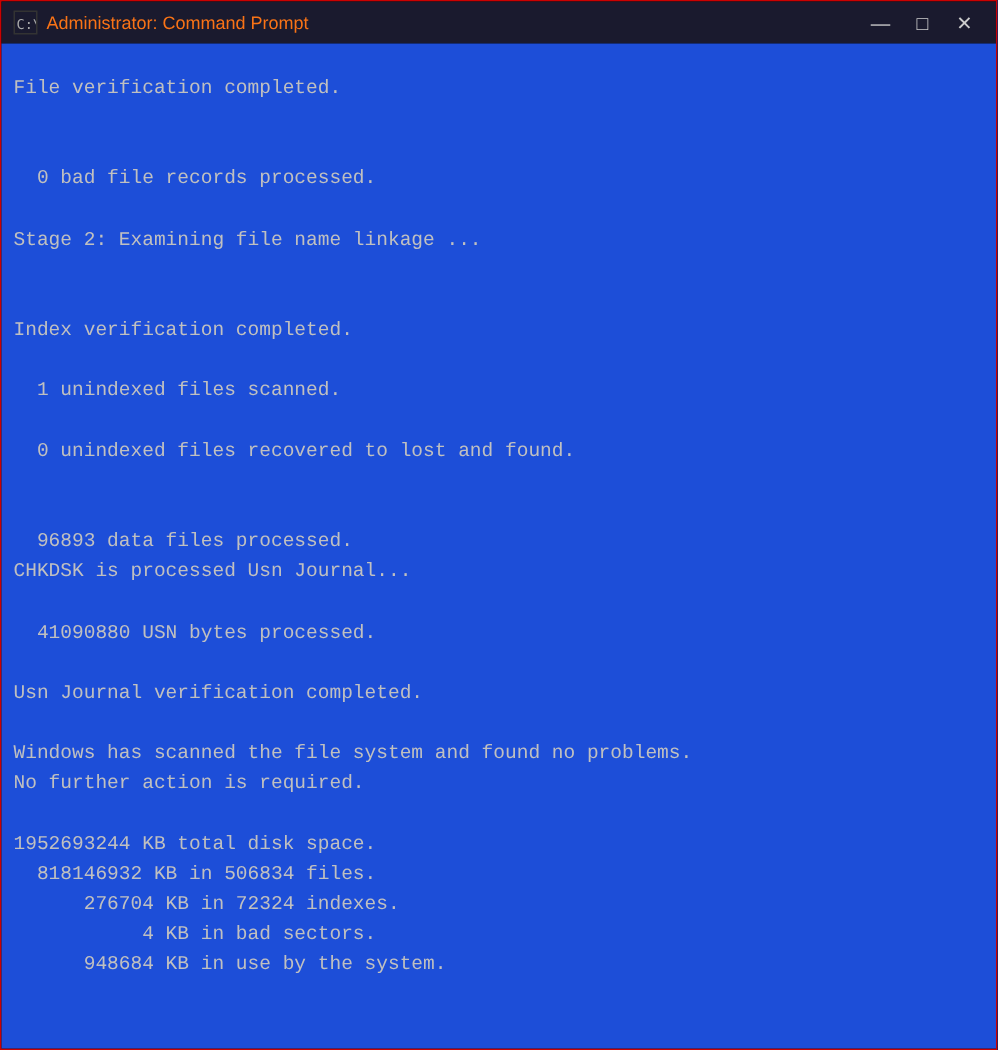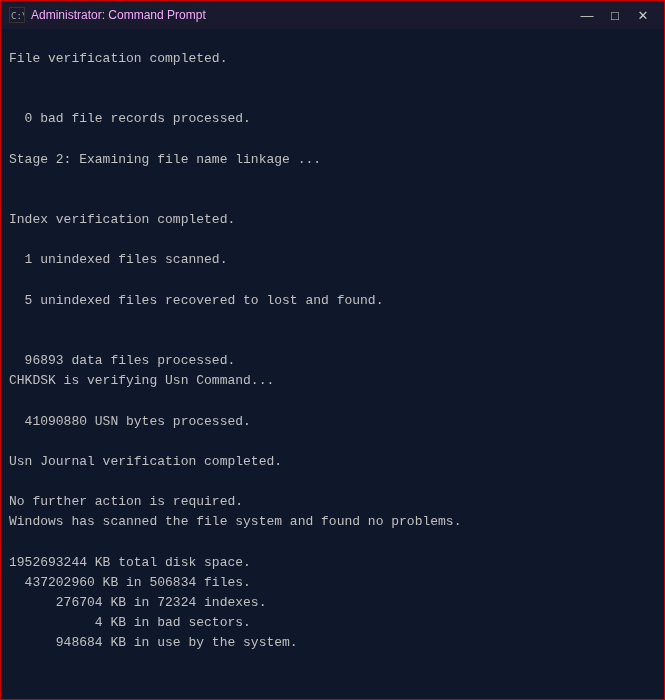--- a/index.html
+++ b/index.html
@@ -46,21 +46,21 @@
       height: 16px;
       background: #333;
       display: flex;
       align-items: center;
       justify-content: center;
       font-size: 10px;
       color: #aaa;
     }
 
     .title-bar-text {
-      color: #f0abfc;
+      color: #f97316;
       font-size: 12px;
       font-family: 'Segoe UI', sans-serif;
     }
 
     .title-bar-controls {
       display: flex;
       gap: 2px;
     }
 
     .title-btn {
@@ -69,21 +69,21 @@
       display: flex;
       align-items: center;
       justify-content: center;
       color: #ccc;
       font-size: 13px;
       cursor: pointer;
       font-family: 'Segoe UI', sans-serif;
     }
 
     .console-body {
-      background: #0f172a;
+      background: #1d4ed8;
       flex: 1;
       padding: 20px 8px;
       color: #c0c0c0;
       overflow: hidden;
     }
 
     .console-line {
       white-space: pre;
       line-height: 1.55;
       color: #c0c0c0;
@@ -115,32 +115,32 @@
       <div class="console-line">&nbsp;</div>
       <div class="console-line">  0 bad file records processed.</div>
       <div class="console-line">&nbsp;</div>
       <div class="console-line">Stage 2: Examining file name linkage ...</div>
       <div class="console-line">&nbsp;</div>
       <div class="console-line">&nbsp;</div>
       <div class="console-line">Index verification completed.</div>
       <div class="console-line">&nbsp;</div>
       <div class="console-line">  1 unindexed files scanned.</div>
       <div class="console-line">&nbsp;</div>
-      <div class="console-line">  5 unindexed files recovered to lost and found.</div>
+      <div class="console-line">  0 unindexed files recovered to lost and found.</div>
       <div class="console-line">&nbsp;</div>
       <div class="console-line">&nbsp;</div>
       <div class="console-line">  96893 data files processed.</div>
-      <div class="console-line">CHKDSK is verifying Usn Command...</div>
+      <div class="console-line">CHKDSK is processed Usn Journal...</div>
       <div class="console-line">&nbsp;</div>
       <div class="console-line">  41090880 USN bytes processed.</div>
       <div class="console-line">&nbsp;</div>
       <div class="console-line">Usn Journal verification completed.</div>
       <div class="console-line">&nbsp;</div>
+      <div class="console-line">Windows has scanned the file system and found no problems.</div>
       <div class="console-line">No further action is required.</div>
-      <div class="console-line">Windows has scanned the file system and found no problems.</div>
       <div class="console-line">&nbsp;</div>
       <div class="console-line">1952693244 KB total disk space.</div>
-      <div class="console-line">  437202960 KB in 506834 files.</div>
+      <div class="console-line">  818146932 KB in 506834 files.</div>
       <div class="console-line">      276704 KB in 72324 indexes.</div>
       <div class="console-line">           4 KB in bad sectors.</div>
       <div class="console-line">      948684 KB in use by the system.</div>
     </div>
 </div>
 
 </body></html>

